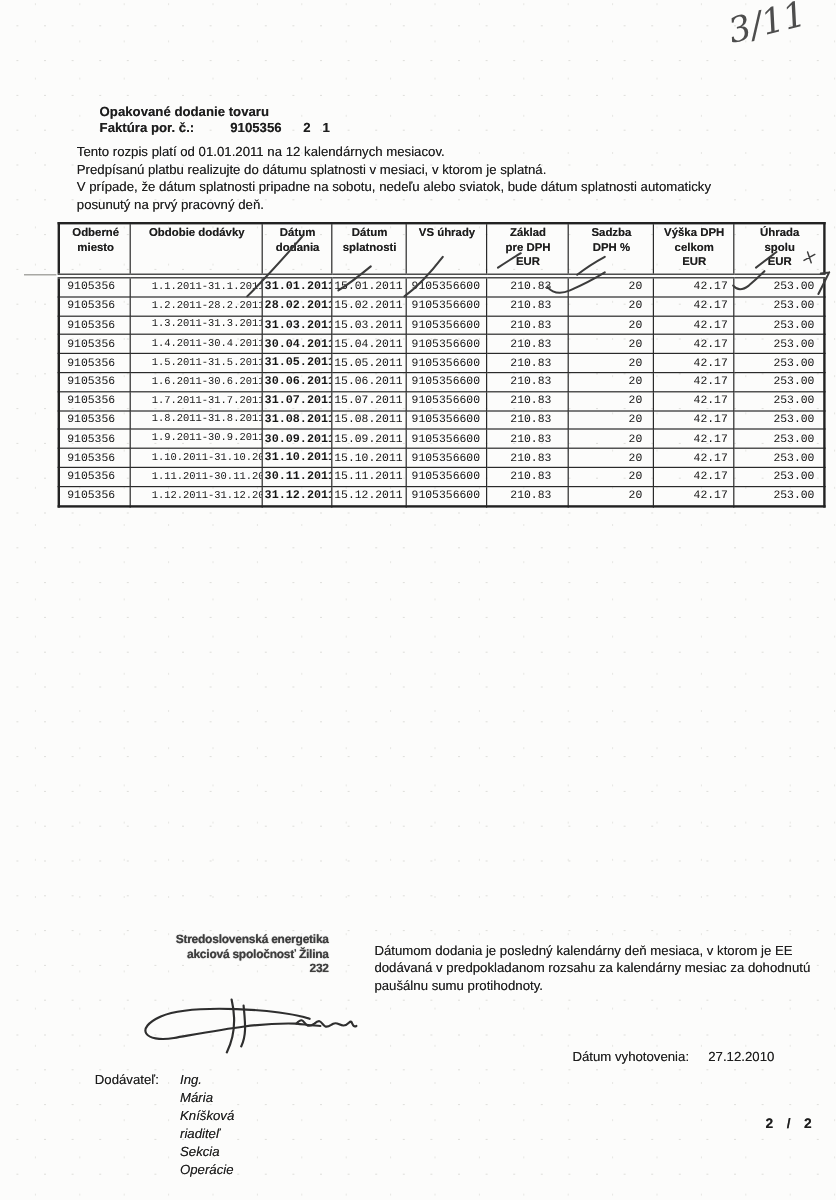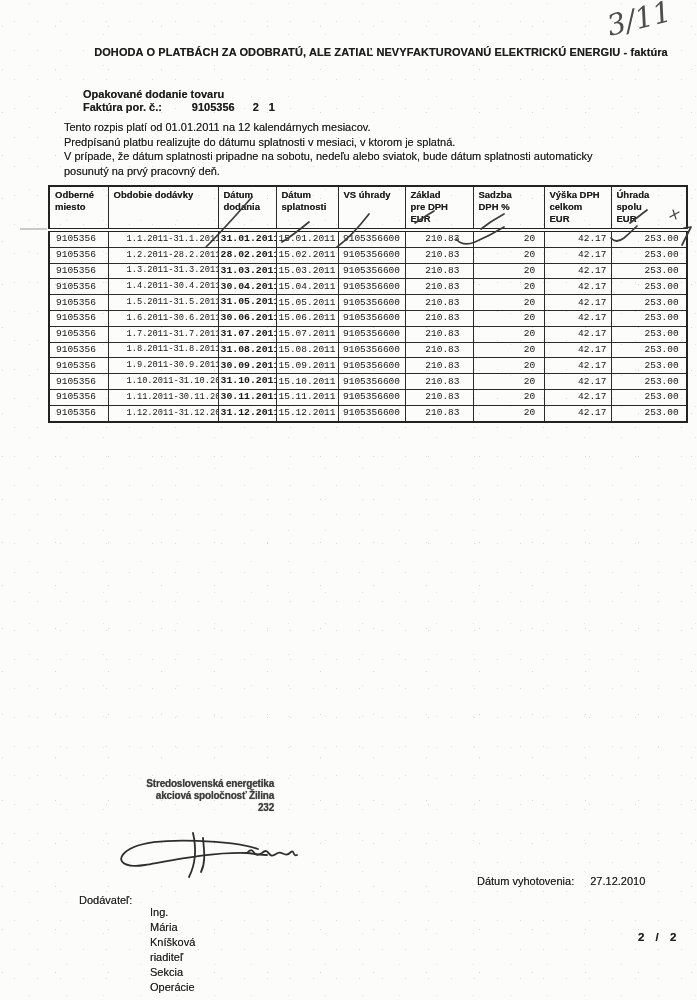--- a/index.html
+++ b/index.html
@@ -19,51 +19,50 @@
     font-size:11px;font-weight:bold;letter-spacing:.1px;}
   .supply-type{position:absolute;top:88px;left:83px;font-size:11px;font-weight:bold;}
   .invoice-line{position:absolute;top:101px;left:83px;font-size:11px;font-weight:bold;}
   .invoice-line .num{margin-left:30px;}
   .invoice-line .ca{margin-left:18px;}
   .invoice-line .cb{margin-left:10px;}
   .terms{position:absolute;top:120px;left:64px;font-size:11px;line-height:14.6px;white-space:pre-line;}
   table.sched{position:absolute;left:48px;top:185px;width:638px;border-collapse:collapse;
     table-layout:fixed;border:2px solid #222;}
   .sched th,.sched td{border:1.4px solid #2a2a2a;overflow:hidden;}
-  .sched th{font-size:9.5px;font-weight:bold;text-align:left;vertical-align:top;
+  .sched th{font-size:9.5px;font-weight:bold;text-align:center;vertical-align:top;
     padding:2px 3px 1px 5px;white-space:pre-line;line-height:1.25;height:38px;margin-left:10px;}
   .sched thead th{border-bottom:4px double #222;}
   .sched td{font-family:"Liberation Mono","DejaVu Sans Mono",monospace;font-size:9.5px;
     padding:1px 2px;height:12.8px;line-height:1.05;white-space:nowrap;color:#161616;}
   .sched td:nth-child(1){padding-left:6px;}
   .sched td:nth-child(2){font-size:8.7px;padding-left:18px;}
   .sched td:nth-child(3){font-weight:bold;font-size:9.8px;}
   .sched td:nth-child(5){text-align:center;}
   .sched td:nth-child(6){text-align:right;padding-right:13px;}
   .sched td:nth-child(7){text-align:center;padding-left:44px;}
   .sched td:nth-child(8){text-align:right;padding-right:4px;}
   .sched td:nth-child(9){text-align:right;padding-right:9px;padding-left:33px;}
   .stamp{position:absolute;left:128px;top:778px;width:146px;text-align:right;
     font-size:10px;font-weight:bold;color:#3e3e3e;line-height:12px;letter-spacing:-.2px;
     white-space:pre-line;text-shadow:0 0 .8px rgba(60,60,60,.8);}
   .note{position:absolute;left:312px;top:786px;width:380px;font-size:11px;
     line-height:14.4px;white-space:pre-line;}
   .issue-date{position:absolute;left:477px;top:875px;font-size:11px;}
   .issue-date .val{margin-left:16px;}
   .supplier{position:absolute;left:79px;top:893px;font-size:11px;line-height:15px;}
-  .supplier .sig-block{position:absolute;left:71px;top:12px;white-space:pre-line;}
+  .supplier .sig-block{position:absolute;left:71px;top:0;white-space:pre-line;font-style:italic;}
   .page-num{position:absolute;left:638px;top:931px;font-size:11.5px;font-weight:bold;letter-spacing:4px;}
   svg.overlay{position:absolute;inset:0;pointer-events:none;z-index:6;}
 </style>
 </head>
 <body>
 
 <div class="page">
 
-  <div class="title tsh">DOHODA O PLATBÁCH ZA ODOBRATÚ, ALE ZATIAĽ NEVYFAKTUROVANÚ ELEKTRICKÚ ENERGIU - faktúra</div>
 
   <div class="supply-type tsh">Opakované dodanie tovaru</div>
 
   <div class="invoice-line tsh">
     <span>Faktúra por. č.:</span><span class="num">9105356</span><span class="ca">2</span><span class="cb">1</span>
   </div>
 
   <div class="terms tsh">Tento rozpis platí od 01.01.2011 na 12 kalendárnych mesiacov.
 Predpísanú platbu realizujte do dátumu splatnosti v mesiaci, v ktorom je splatná.
 V prípade, že dátum splatnosti pripadne na sobotu, nedeľu alebo sviatok, bude dátum splatnosti automaticky
@@ -238,20 +237,23 @@
         <td>42.17</td>
         <td>253.00</td>
       </tr>
       </tbody>
   </table>
 
   <div class="stamp">Stredoslovenská energetika
 akciová spoločnosť Žilina
 232</div>
 
+  <div class="note tsh">Dátumom dodania je posledný kalendárny deň mesiaca, v ktorom je EE
+dodávaná v predpokladanom rozsahu za kalendárny mesiac za dohodnutú
+paušálnu sumu protihodnoty.</div>
 
   <div class="issue-date tsh">
     <span>Dátum vyhotovenia:</span><span class="val">27.12.2010</span>
   </div>
 
   <div class="supplier tsh">
     <span>Dodávateľ:</span>
     <span class="sig-block"><span>Ing. Mária Kníšková</span>
 <span>riaditeľ</span>
 <span>Sekcia Operácie</span></span>

